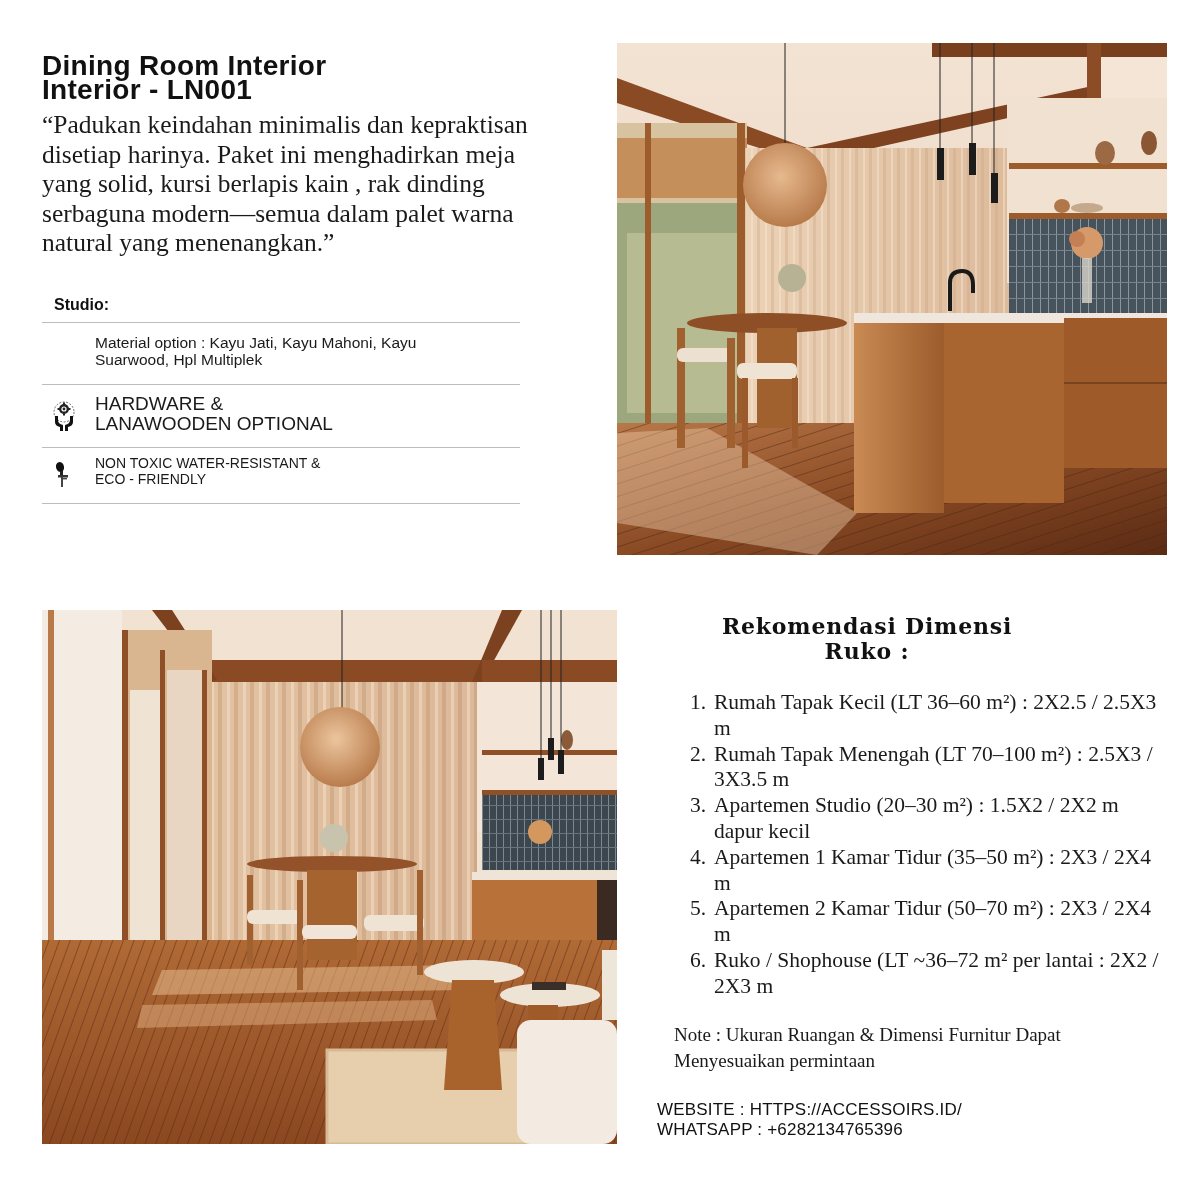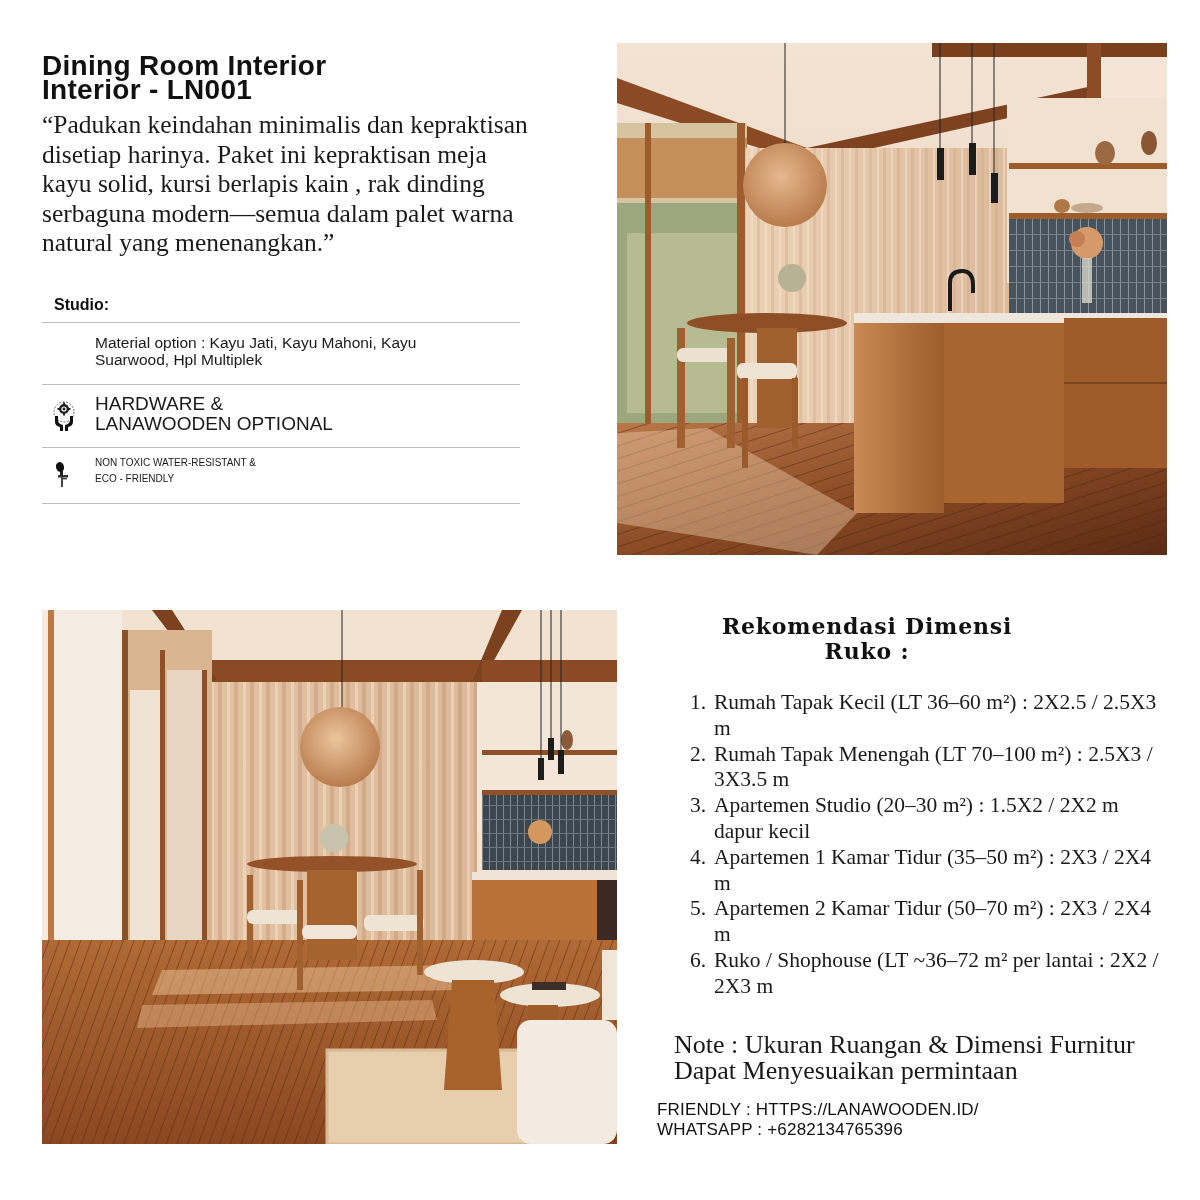--- a/index.html
+++ b/index.html
@@ -44,38 +44,38 @@
   }
   #rec-title span { display: block; }
   #rec-list {
     position: absolute; left: 690px; top: 690px; width: 470px; list-style: none;
     font-family: "Liberation Serif", serif; font-size: 21.5px; line-height: 25.8px; color: #1a1a1a;
   }
   #rec-list li { position: relative; padding-left: 24px; }
   #rec-list .num { position: absolute; left: 0; top: 0; }
   #note {
     position: absolute; left: 674px; top: 1022px; width: 500px;
-    font-family: "Liberation Serif", serif; font-size: 26px; line-height: 25.5px; color: #1a1a1a; margin-top: 10px;
+    font-family: "Liberation Serif", serif; font-size: 19px; line-height: 25.5px; color: #1a1a1a;
   }
   #contact {
     position: absolute; left: 657px; top: 1100px; width: 520px;
     font-family: "Liberation Sans", sans-serif; font-size: 17px; line-height: 20px; color: #111;
     letter-spacing: 0.2px;
   }
   #contact div { white-space: nowrap; }
 </style>
 </head>
 <body>
 
 <h1 id="title">
   <span>Dining Room Interior</span>
   <span>Interior - LN001</span>
 </h1>
 
-<p id="quote">“Padukan keindahan minimalis dan kepraktisan disetiap harinya. Paket ini kepraktisan meja kayu solid, kursi berlapis kain , rak dinding serbaguna modern—semua dalam palet warna natural yang menenangkan.”</p>
+<p id="quote">“Padukan keindahan minimalis dan kepraktisan disetiap harinya. Paket ini menghadirkan meja yang solid, kursi berlapis kain , rak dinding serbaguna modern—semua dalam palet warna natural yang menenangkan.”</p>
 
 <div id="details-label">Studio:</div>
 
 <div class="rule" style="top:322px"></div>
 
 <div class="detail-row" style="top:323px;height:61px">
   <div class="detail-text" style="top:11px;font-size:15.5px;line-height:17px">
     <div>Material option : Kayu Jati, Kayu Mahoni, Kayu</div>
     <div>Suarwood, Hpl Multiplek</div>
   </div>
@@ -111,21 +111,21 @@
 <div class="detail-row" style="top:448px;height:56px">
   <span class="detail-icon" style="top:13px;left:12px">
     <svg width="16" height="28" viewBox="0 0 16 28">
       <ellipse cx="6" cy="6" rx="4" ry="5" fill="#111" transform="rotate(-15 6 6)"></ellipse>
       <rect x="6" y="10" width="3" height="5" fill="#222"></rect>
       <rect x="4" y="14" width="10" height="2.5" fill="#333"></rect>
       <rect x="7" y="16" width="2" height="10" fill="#444"></rect>
       <rect x="9" y="17" width="4" height="1.4" fill="#444"></rect>
     </svg>
   </span>
-  <div class="detail-text" style="top:7px;font-size:10px;line-height:16px">
+  <div class="detail-text" style="top:7px;font-size:14px;line-height:16px">
     <div>NON TOXIC WATER-RESISTANT &amp;</div>
     <div>ECO - FRIENDLY</div>
   </div>
 </div>
 
 <div class="rule" style="top:503px"></div>
 
 <div id="photo-kitchen" class="photo">
   <svg viewBox="0 0 550 512" preserveAspectRatio="none" aria-label="Wooden kitchen with peninsula counter, rattan pendant lamp, dining set and sheer curtains">
     <defs>
@@ -355,15 +355,15 @@
   </li>
   <li>
     <span class="num">6.</span>
     <span>Ruko / Shophouse (LT ~36–72 m² per lantai : 2X2 / 2X3 m</span>
   </li>
 </ol>
 
 <p id="note">Note : Ukuran Ruangan &amp; Dimensi Furnitur Dapat Menyesuaikan permintaan</p>
 
 <div id="contact">
-  <div>FRIENDLY : HTTPS://LANAWOODEN.ID/</div>
+  <div>WEBSITE : HTTPS://ACCESSOIRS.ID/</div>
   <div>WHATSAPP : +6282134765396</div>
 </div>
 
 </body></html>

